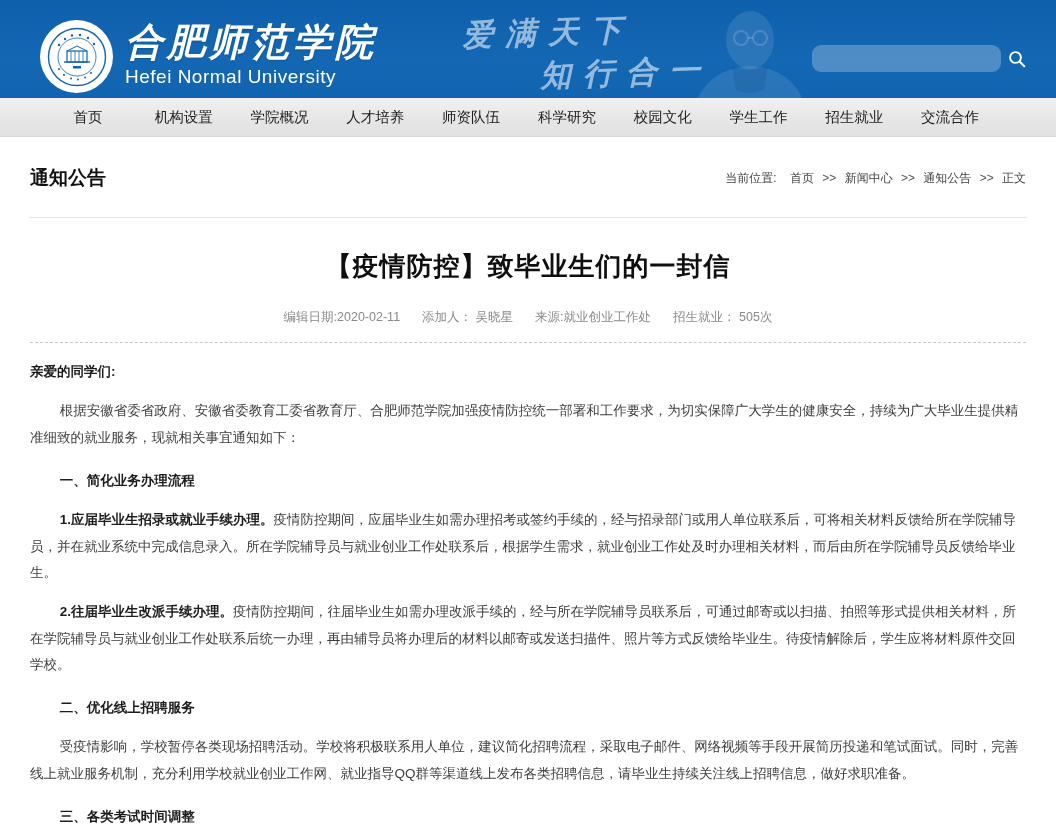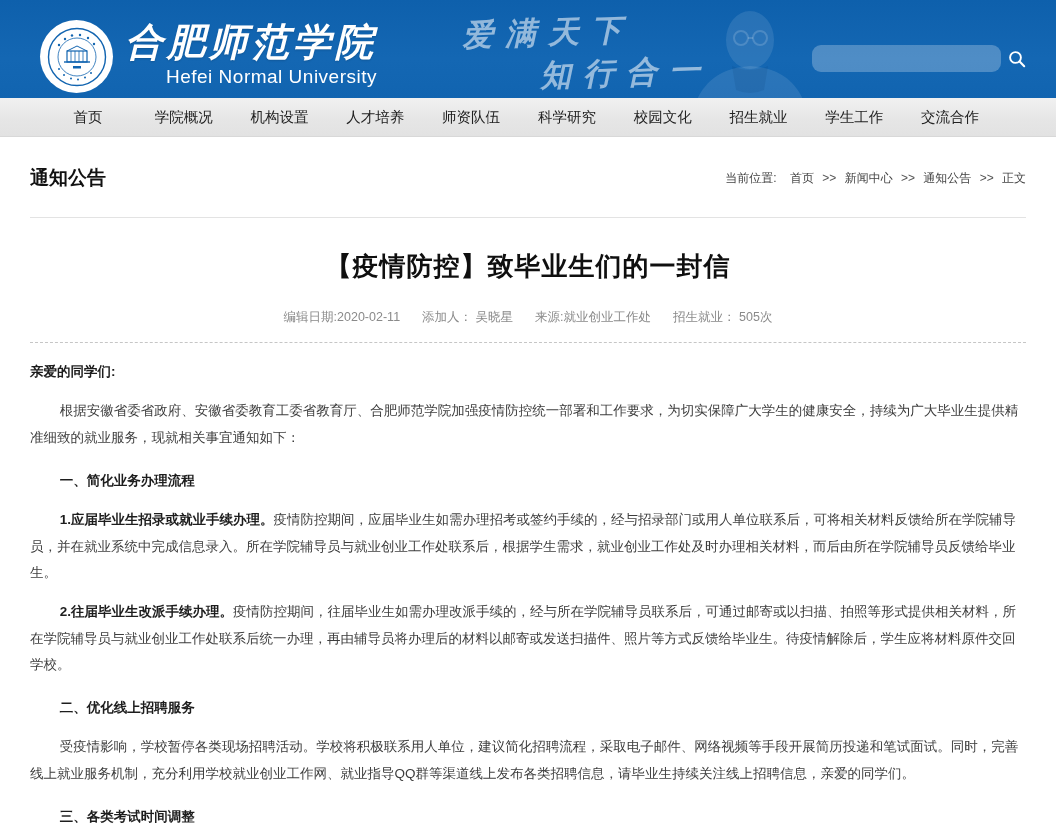--- a/index.html
+++ b/index.html
@@ -28,21 +28,21 @@
     background: #fff; display: flex; align-items: center; justify-content: center;
     flex: 0 0 auto;
   }
   .univ-names { margin-left: 12px; margin-top: 2px; }
   .univ-cn {
     color: #fff; font-size: 38px; font-weight: bold; font-style: italic;
     font-family: "Liberation Serif", serif; letter-spacing: 4px; line-height: 1.1;
     text-shadow: 0 1px 2px rgba(0,0,0,0.15);
   }
   .univ-en {
-    color: #fff; font-size: 19px; letter-spacing: 0.5px; margin-top: 2px; text-align: right;
+    color: #fff; font-size: 19px; letter-spacing: 0.5px; margin-top: 2px;
   }
   .slogan {
     position: absolute; color: rgba(255,255,255,0.55);
     font-family: "Liberation Serif", serif; font-style: italic; font-weight: bold;
     font-size: 31px; letter-spacing: 12px; white-space: nowrap;
   }
   .slogan-1 { left: 462px; top: 12px; transform: rotate(-2deg); }
   .slogan-2 { left: 540px; top: 52px; transform: rotate(-2deg); }
   .statue { position: absolute; left: 672px; top: 0; width: 150px; height: 113px; }
 
@@ -180,28 +180,28 @@
         <circle cx="7.5" cy="7.5" r="5.4" fill="none" stroke="#ffffff" stroke-width="1.9"></circle>
         <line x1="11.6" y1="11.6" x2="16.2" y2="16.2" stroke="#ffffff" stroke-width="2.1" stroke-linecap="round"></line>
       </svg>
     </button>
   </div>
 </header>
 
 <nav class="main-nav">
   <ul>
       <li>首页</li>
+      <li>机构设置</li>
       <li>学院概况</li>
-      <li>机构设置</li>
       <li>人才培养</li>
       <li>师资队伍</li>
       <li>科学研究</li>
       <li>校园文化</li>
+      <li>学生工作</li>
       <li>招生就业</li>
-      <li>学生工作</li>
       <li>交流合作</li>
     </ul>
 </nav>
 
 <div class="content">
 
   <div class="section-row">
     <div class="section-title">通知公告</div>
     <div class="breadcrumb">
       <span>当前位置:</span>
@@ -215,17 +215,17 @@
 
   <hr class="dashed-divider">
 
   <div class="article-body">
       <p class="salutation">亲爱的同学们:</p>
       <p class="para">根据安徽省委省政府、安徽省委教育工委省教育厅、合肥师范学院加强疫情防控统一部署和工作要求，为切实保障广大学生的健康安全，持续为广大毕业生提供精准细致的就业服务，现就相关事宜通知如下：</p>
       <p class="heading">一、简化业务办理流程</p>
       <p class="para"><span class="lead">1.应届毕业生招录或就业手续办理。</span>疫情防控期间，应届毕业生如需办理招考或签约手续的，经与招录部门或用人单位联系后，可将相关材料反馈给所在学院辅导员，并在就业系统中完成信息录入。所在学院辅导员与就业创业工作处联系后，根据学生需求，就业创业工作处及时办理相关材料，而后由所在学院辅导员反馈给毕业生。</p>
       <p class="para"><span class="lead">2.往届毕业生改派手续办理。</span>疫情防控期间，往届毕业生如需办理改派手续的，经与所在学院辅导员联系后，可通过邮寄或以扫描、拍照等形式提供相关材料，所在学院辅导员与就业创业工作处联系后统一办理，再由辅导员将办理后的材料以邮寄或发送扫描件、照片等方式反馈给毕业生。待疫情解除后，学生应将材料原件交回学校。</p>
       <p class="heading">二、优化线上招聘服务</p>
-      <p class="para">受疫情影响，学校暂停各类现场招聘活动。学校将积极联系用人单位，建议简化招聘流程，采取电子邮件、网络视频等手段开展简历投递和笔试面试。同时，完善线上就业服务机制，充分利用学校就业创业工作网、就业指导QQ群等渠道线上发布各类招聘信息，请毕业生持续关注线上招聘信息，亲爱的同学们。</p>
+      <p class="para">受疫情影响，学校暂停各类现场招聘活动。学校将积极联系用人单位，建议简化招聘流程，采取电子邮件、网络视频等手段开展简历投递和笔试面试。同时，完善线上就业服务机制，充分利用学校就业创业工作网、就业指导QQ群等渠道线上发布各类招聘信息，请毕业生持续关注线上招聘信息，做好求职准备。</p>
       <p class="heading">三、各类考试时间调整</p>
     </div>
 
 </div>
 
 </body></html>

